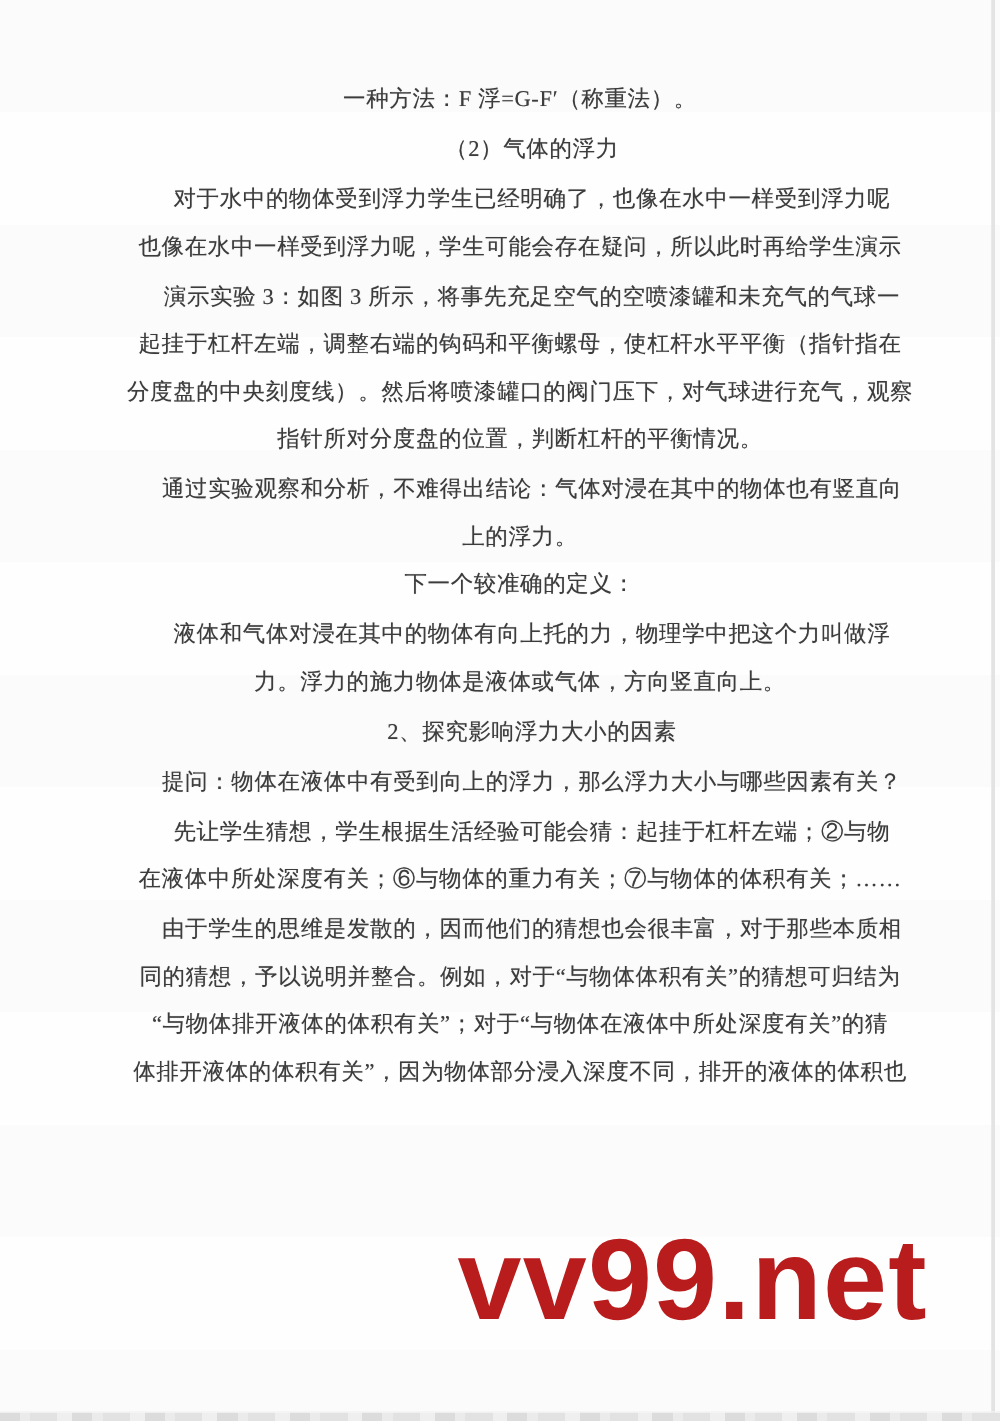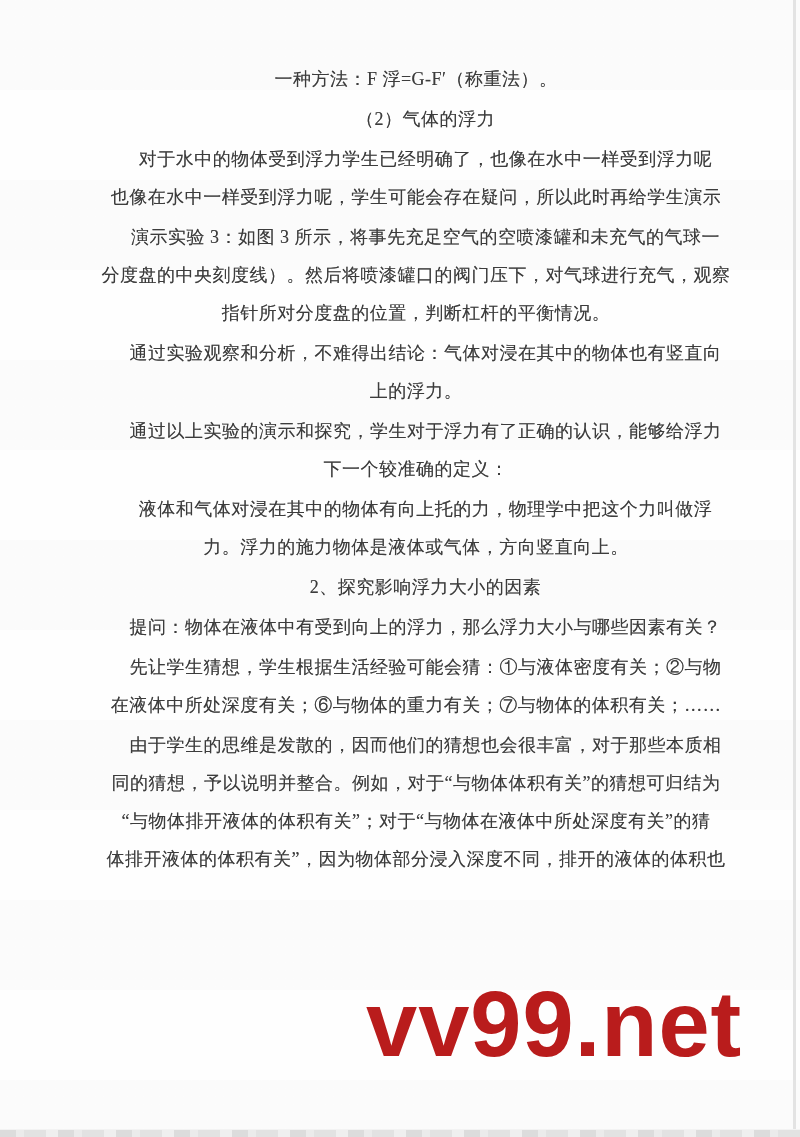--- a/index.html
+++ b/index.html
@@ -92,31 +92,31 @@
 <div class="page">
 
   <div class="watermark">vv99.net</div>
 
   <div class="text-body">
       <div class="line">一种方法：F 浮=G-F′（称重法）。</div>
       <div class="line indent para-start">（2）气体的浮力</div>
       <div class="line indent para-start">对于水中的物体受到浮力学生已经明确了，也像在水中一样受到浮力呢</div>
       <div class="line">也像在水中一样受到浮力呢，学生可能会存在疑问，所以此时再给学生演示</div>
       <div class="line indent para-start">演示实验 3：如图 3 所示，将事先充足空气的空喷漆罐和未充气的气球一</div>
+      <div class="line">起挂于杠杆左端，调整右端的钩码和平衡螺母，使杠杆水平平衡（指针指在</div>
       <div class="line">分度盘的中央刻度线）。然后将喷漆罐口的阀门压下，对气球进行充气，观察</div>
       <div class="line">指针所对分度盘的位置，判断杠杆的平衡情况。</div>
       <div class="line indent para-start">通过实验观察和分析，不难得出结论：气体对浸在其中的物体也有竖直向</div>
       <div class="line">上的浮力。</div>
-      <div class="line indent para-start">通过以上实验的演示和探究，学生对于浮力有了正确的认识，能够给浮力</div>
       <div class="line">下一个较准确的定义：</div>
       <div class="line indent para-start">液体和气体对浸在其中的物体有向上托的力，物理学中把这个力叫做浮</div>
       <div class="line">力。浮力的施力物体是液体或气体，方向竖直向上。</div>
       <div class="line indent para-start">2、探究影响浮力大小的因素</div>
       <div class="line indent para-start">提问：物体在液体中有受到向上的浮力，那么浮力大小与哪些因素有关？</div>
-      <div class="line indent para-start">先让学生猜想，学生根据生活经验可能会猜：①与液体密度有关；②与物</div>
+      <div class="line indent para-start">先让学生猜想，学生根据生活经验可能会猜：起挂于杠杆左端；②与物</div>
       <div class="line">在液体中所处深度有关；⑥与物体的重力有关；⑦与物体的体积有关；……</div>
       <div class="line indent para-start">由于学生的思维是发散的，因而他们的猜想也会很丰富，对于那些本质相</div>
       <div class="line">同的猜想，予以说明并整合。例如，对于“与物体体积有关”的猜想可归结为</div>
       <div class="line">“与物体排开液体的体积有关”；对于“与物体在液体中所处深度有关”的猜</div>
       <div class="line">体排开液体的体积有关”，因为物体部分浸入深度不同，排开的液体的体积也</div>
     </div>
 
   <div class="page-edge-line"></div>
 
   <div class="next-page-strip"></div>

